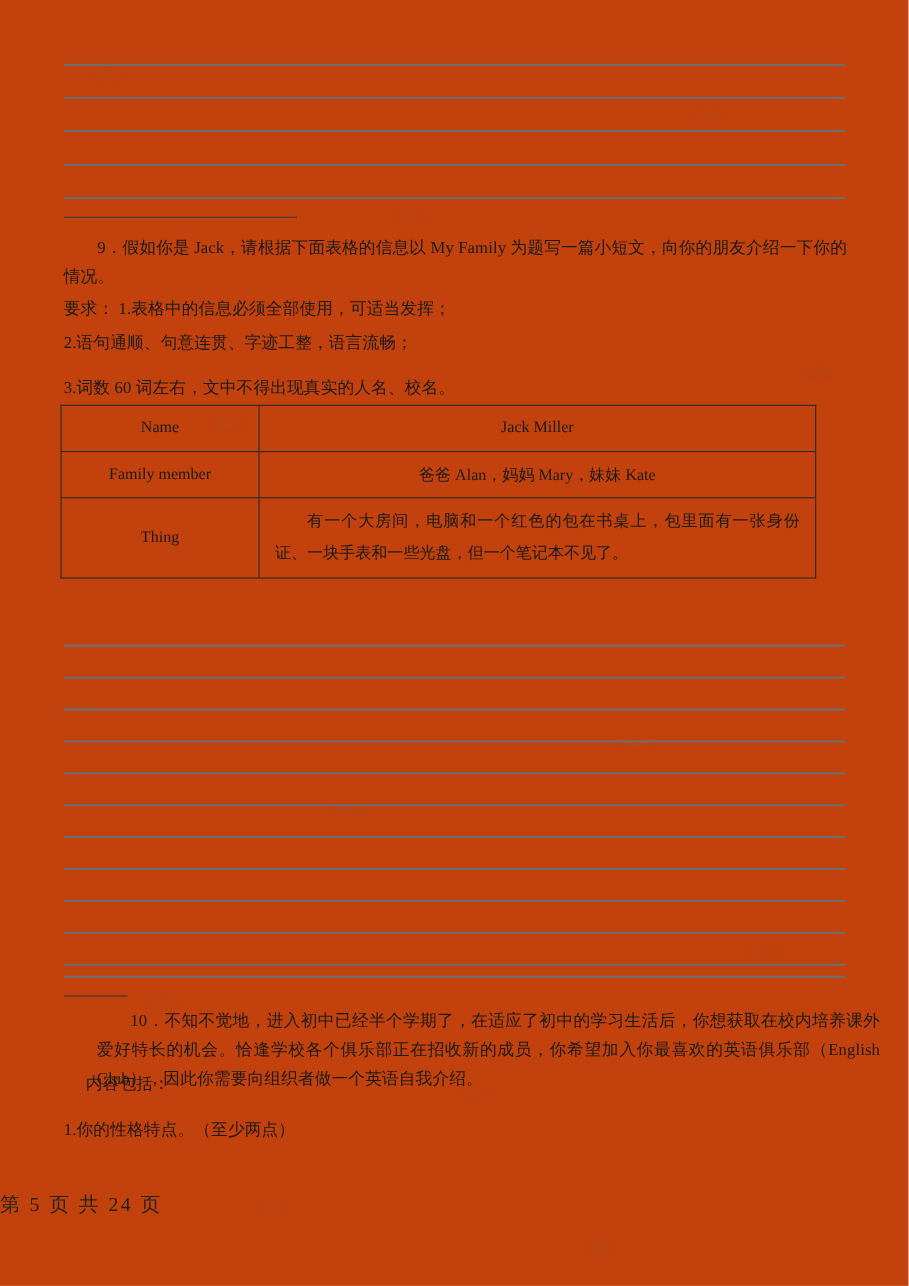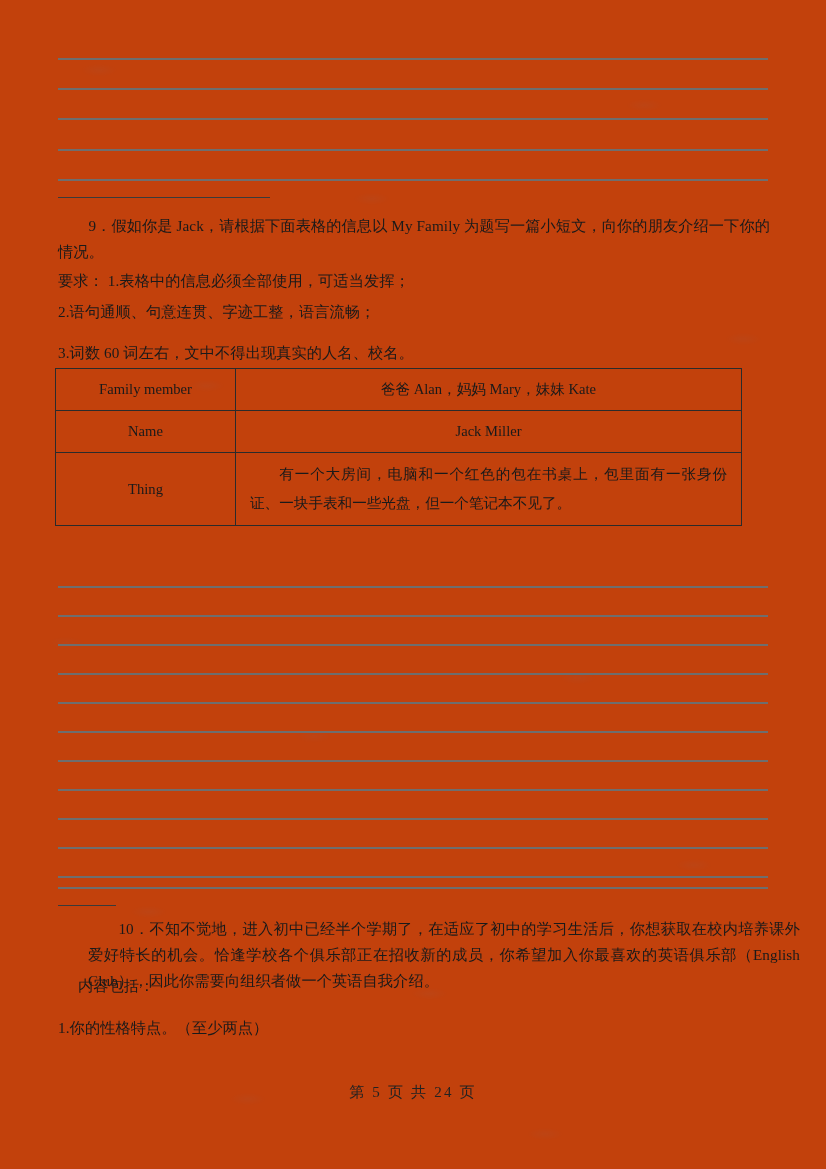--- a/index.html
+++ b/index.html
@@ -117,22 +117,22 @@
     line-height: 29px;
     padding: 6px 14px;
   }
 
   
   .footer {
     position: absolute;
     left: 0;
     right: 0;
     top: 1083px;
-    text-align: center;
-    font-size: 15px;
+    text-align: left;
+    font-size: 18px;
     letter-spacing: 2.2px;
     color: #222;
   }
 </style>
 </head>
 <body>
 
 <div class="page">
 
   <div class="watermark-layer"></div>
@@ -151,26 +151,26 @@
 
     <div class="para" style="top:268px;">要求： 1.表格中的信息必须全部使用，可适当发挥；</div>
 
     <div class="para" style="top:299px;">2.语句通顺、句意连贯、字迹工整，语言流畅；</div>
 
     <div class="para" style="top:340px;">3.词数 60 词左右，文中不得出现真实的人名、校名。</div>
 
     <table class="info-table">
       <tbody>
         <tr>
+          <td class="label">Name</td>
+          <td class="value">Jack Miller</td>
+        </tr>
+        <tr>
           <td class="label">Family member</td>
           <td class="value">爸爸 Alan，妈妈 Mary，妹妹 Kate</td>
-        </tr>
-        <tr>
-          <td class="label">Name</td>
-          <td class="value">Jack Miller</td>
         </tr>
         <tr class="tall">
           <td class="label">Thing</td>
           <td class="value value-long">有一个大房间，电脑和一个红色的包在书桌上，包里面有一张身份证、一块手表和一些光盘，但一个笔记本不见了。</td>
         </tr>
       </tbody>
     </table>
 
     <div class="rule" style="top:586px;"></div>
     <div class="rule" style="top:615px;"></div>

